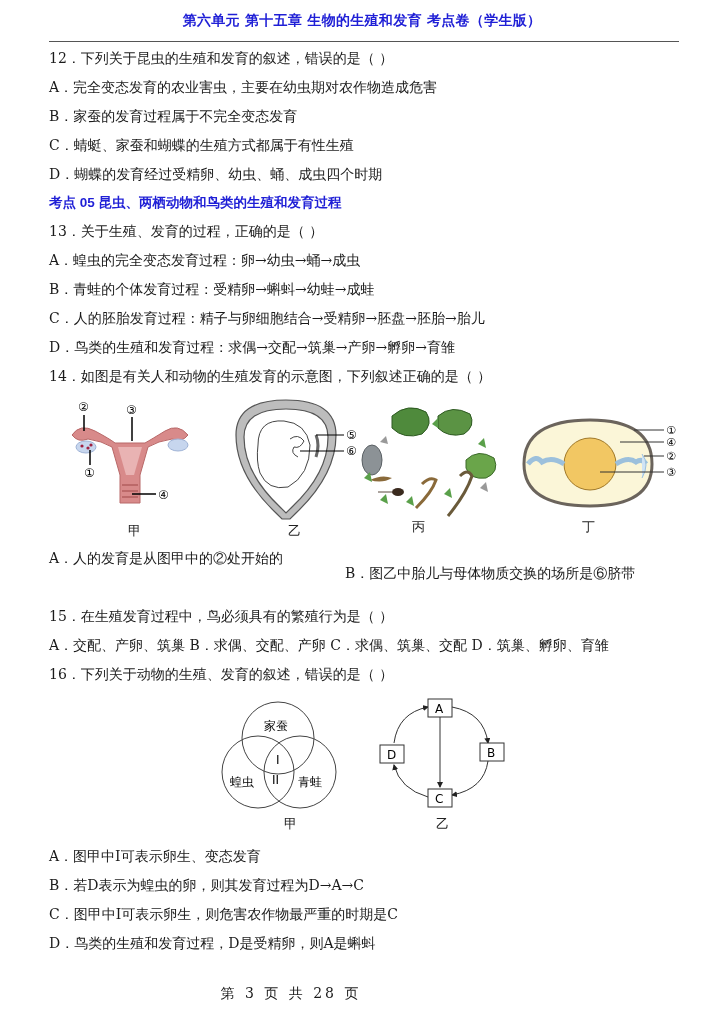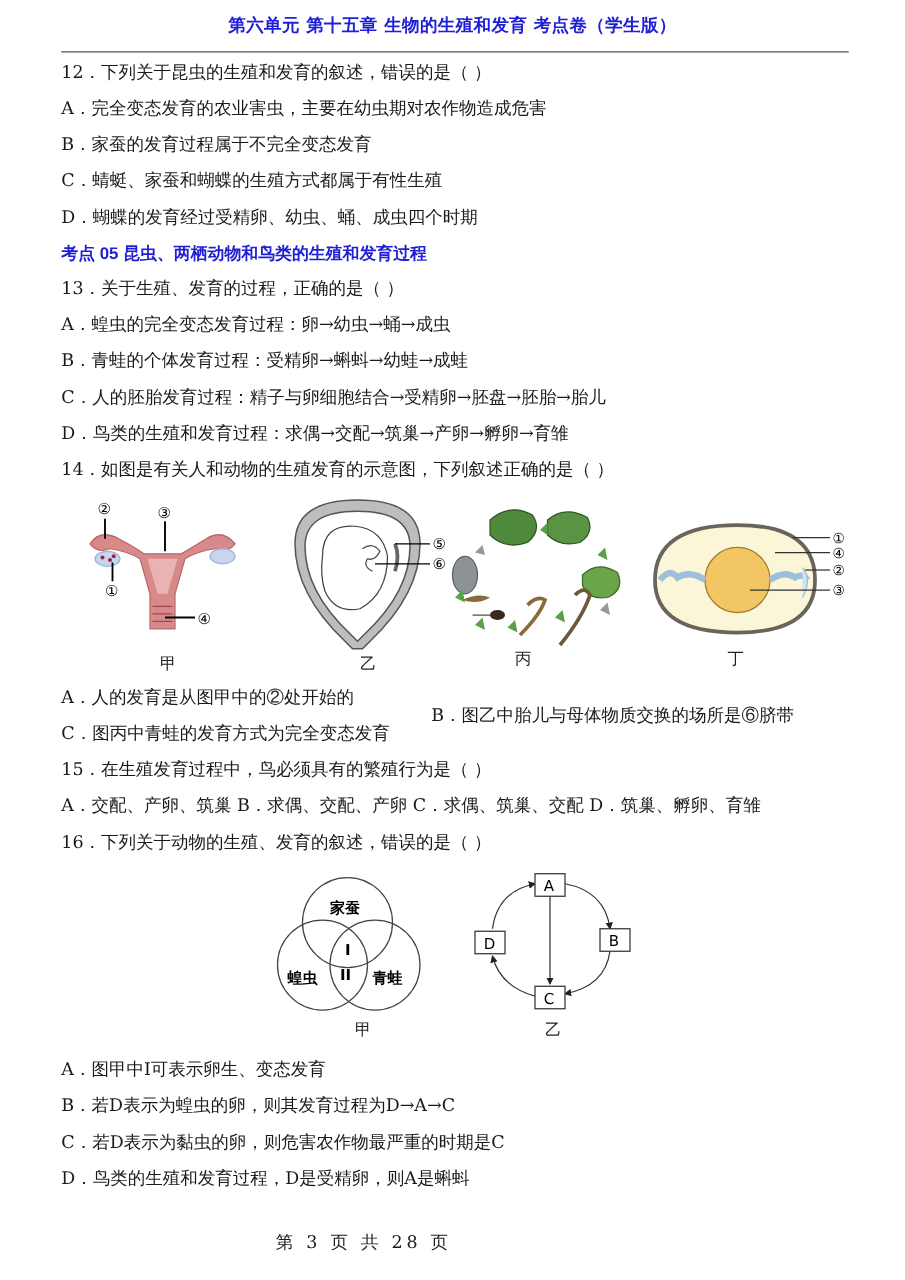--- a/index.html
+++ b/index.html
@@ -120,29 +120,28 @@
     <text x="154" y="64" font-size="11">③</text>
   </svg>
 </div>
 <div class="cap" style="left:582px; top:518px">丁</div>
 
 <div class="two-col" style="top:548px">
   <span>A．人的发育是从图甲中的②处开始的</span>
   <span class="c2">B．图乙中胎儿与母体物质交换的场所是⑥脐带</span>
 </div>
 <div class="two-col" style="top:577px">
-  <span>C．图丙中青蛙的发育方式为完全变态发育</span>
 </div>
 
 <div class="line" style="top:606px">15．在生殖发育过程中，鸟必须具有的繁殖行为是（    ）</div>
 <div class="line" style="top:635px">A．交配、产卵、筑巢 B．求偶、交配、产卵 C．求偶、筑巢、交配 D．筑巢、孵卵、育雏</div>
 
 <div class="line" style="top:664px">16．下列关于动物的生殖、发育的叙述，错误的是（       ）</div>
 
-<div class="fig" style="left:218px; top:700px; width:140px; height:110px;font-weight:bold;">
+<div class="fig" style="left:218px; top:700px; width:140px; height:110px;">
   <svg width="140" height="110" viewBox="0 0 140 110">
     <circle cx="60" cy="38" r="36" fill="none" stroke="#444" stroke-width="1"></circle>
     <circle cx="40" cy="72" r="36" fill="none" stroke="#444" stroke-width="1"></circle>
     <circle cx="82" cy="72" r="36" fill="none" stroke="#444" stroke-width="1"></circle>
     <text x="46" y="30" font-size="12">家蚕</text>
     <text x="12" y="86" font-size="12">蝗虫</text>
     <text x="80" y="86" font-size="12">青蛙</text>
     <text x="58" y="64" font-size="12" font-family="DejaVu Serif, serif">I</text>
     <text x="54" y="84" font-size="12" font-family="DejaVu Serif, serif">II</text>
   </svg>
@@ -168,16 +167,16 @@
     <text x="63" y="18" font-size="12" font-family="DejaVu Serif, serif">A</text>
     <text x="115" y="62" font-size="12" font-family="DejaVu Serif, serif">B</text>
     <text x="63" y="108" font-size="12" font-family="DejaVu Serif, serif">C</text>
     <text x="15" y="64" font-size="12" font-family="DejaVu Serif, serif">D</text>
   </svg>
 </div>
 <div class="cap" style="left:436px; top:815px">乙</div>
 
 <div class="line" style="top:846px">A．图甲中I可表示卵生、变态发育</div>
 <div class="line" style="top:875px">B．若D表示为蝗虫的卵，则其发育过程为D→A→C</div>
-<div class="line" style="top:904px">C．若D表示为黏虫的卵，则危害农作物最严重的时期是C</div>
+<div class="line" style="top:904px">C．图甲中I可表示卵生，则危害农作物最严重的时期是C</div>
 <div class="line" style="top:933px">D．鸟类的生殖和发育过程，D是受精卵，则A是蝌蚪</div>
 
 <div class="footer">第 3 页 共 28 页</div>
 
 </body></html>

